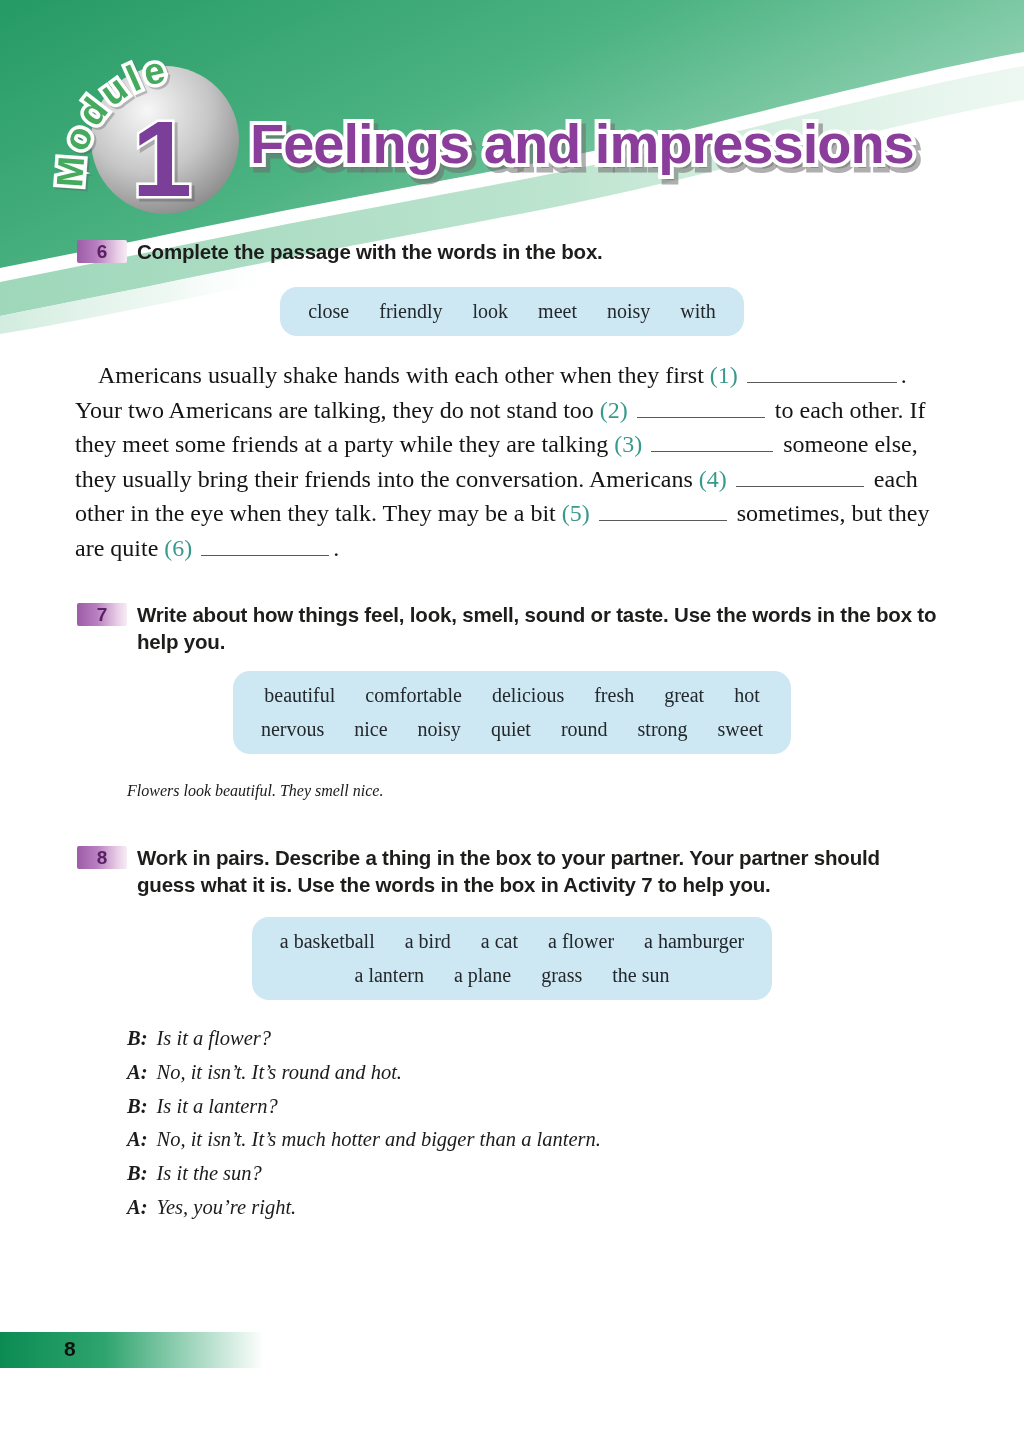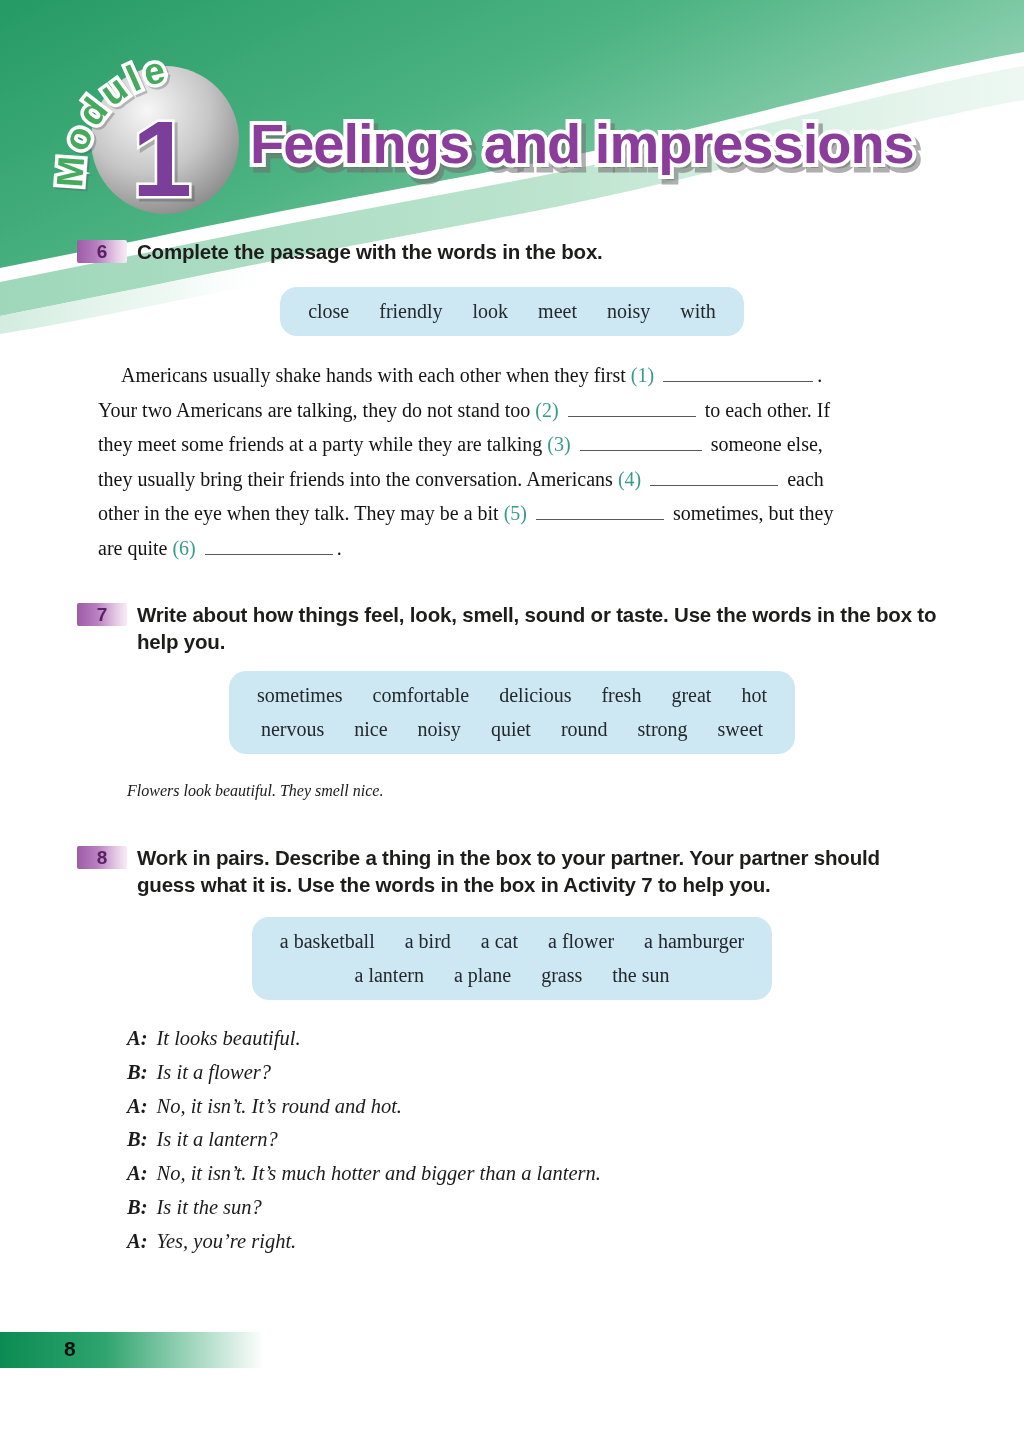--- a/index.html
+++ b/index.html
@@ -18,21 +18,21 @@
     background:linear-gradient(90deg,#9c5ca6 0%,#b97fc0 40%,#e7cde6 80%,#f7ecf6 100%);
     display:flex;align-items:center;justify-content:center;}
   .badge span{font-family:"Liberation Sans",sans-serif;font-weight:bold;font-size:19px;color:#5b2165;}
   
   .wb-wrap{text-align:center;}
   .word-box{display:inline-flex;flex-direction:column;gap:1px;background:#cde8f3;
     border-radius:17px;padding:8px 28px;}
   .wb-row{display:flex;justify-content:center;column-gap:30px;line-height:33px;
     font-size:20px;color:#22282c;}
   
-  .passage{margin:22px 94px 0 98px;font-size:20px;line-height:34.5px;color:#141414;}
+  .passage{margin:22px 94px 0 75px;font-size:24px;line-height:34.5px;color:#141414;}
   .p-line{white-space:nowrap;}
   .p-indent{text-indent:23px;}
   .p-text{white-space:pre-wrap;}
   .p-num{color:#389a8c;}
   .p-blank{display:inline-block;border-bottom:1.6px solid #5a5a5a;height:20px;
     vertical-align:baseline;margin:0 4px 0 9px;}
   
   .example{margin:28px 0 0 127px;font-style:italic;font-size:16px;color:#1a1a1a;}
   .dialogue{margin:22px 0 0 127px;font-size:20.5px;line-height:33.8px;}
   .dlg-line{font-style:italic;}
@@ -130,21 +130,21 @@
 
   <div id="ex7">
     <div class="ex-head">
       <span class="badge">
         <span>7</span>
       </span>
       <span>Write about how things feel, look, smell, sound or taste. Use the words in the box to help you.</span>
     </div>
     <div class="wb-wrap" id="wb7"><div class="word-box">
           <div class="wb-row">
-            <span class="wb-word">sometimes</span>
+            <span class="wb-word">beautiful</span>
             <span class="wb-word">comfortable</span>
             <span class="wb-word">delicious</span>
             <span class="wb-word">fresh</span>
             <span class="wb-word">great</span>
             <span class="wb-word">hot</span>
           </div>
           <div class="wb-row">
             <span class="wb-word">nervous</span>
             <span class="wb-word">nice</span>
             <span class="wb-word">noisy</span>
@@ -173,21 +173,20 @@
             <span class="wb-word">a hamburger</span>
           </div>
           <div class="wb-row">
             <span class="wb-word">a lantern</span>
             <span class="wb-word">a plane</span>
             <span class="wb-word">grass</span>
             <span class="wb-word">the sun</span>
           </div>
         </div></div>
     <div class="dialogue" id="dialogue">
-        <div class="dlg-line"><span class="dlg-speaker">A:</span><span class="dlg-text">It looks beautiful.</span></div>
         <div class="dlg-line"><span class="dlg-speaker">B:</span><span class="dlg-text">Is it a flower?</span></div>
         <div class="dlg-line"><span class="dlg-speaker">A:</span><span class="dlg-text">No, it isn’t. It’s round and hot.</span></div>
         <div class="dlg-line"><span class="dlg-speaker">B:</span><span class="dlg-text">Is it a lantern?</span></div>
         <div class="dlg-line"><span class="dlg-speaker">A:</span><span class="dlg-text">No, it isn’t. It’s much hotter and bigger than a lantern.</span></div>
         <div class="dlg-line"><span class="dlg-speaker">B:</span><span class="dlg-text">Is it the sun?</span></div>
         <div class="dlg-line"><span class="dlg-speaker">A:</span><span class="dlg-text">Yes, you’re right.</span></div>
       </div>
   </div>
 
 </div>

